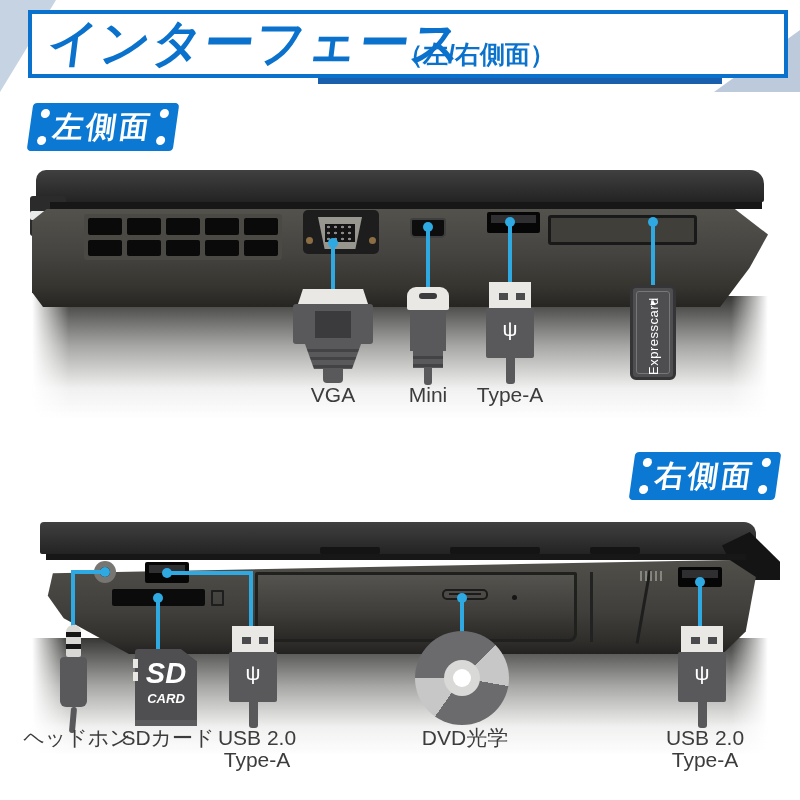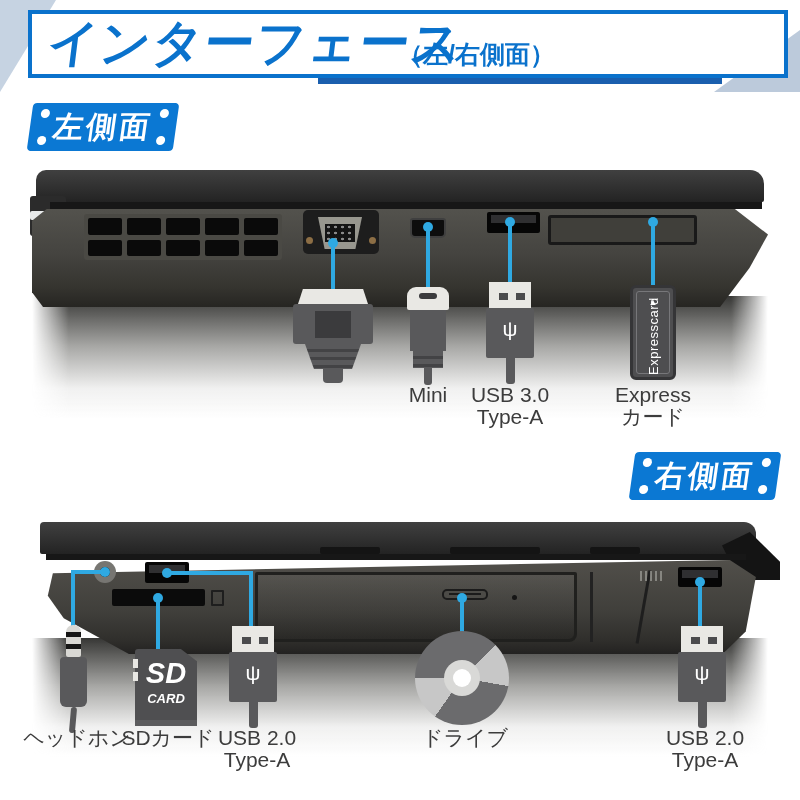--- a/index.html
+++ b/index.html
@@ -241,30 +241,29 @@
     <span class="usb-psi">ψ</span>
     <span class="gray usb-cable"></span>
   </div>
   <div class="icon exp-icon">
     <span class="exp-inner">
       <span class="exp-arrow">▲</span>
       <span class="exp-vtext">Expresscard</span>
     </span>
   </div>
 
+  <div class="plabel row-left" style="left:268px;">
+    <div>VGA</div>
+    <div></div>
+  </div>
   <div class="plabel row-left" style="left:363px;">
     <div>Mini</div>
   </div>
   <div class="plabel row-left" style="left:445px;">
-    <div>USB 3.0</div>
     <div>Type-A</div>
-  </div>
-  <div class="plabel row-left" style="left:588px;">
-    <div>Express</div>
-    <div>カード</div>
   </div>
 
   <div class="badge badge-right">
     <span class="dot d1"></span>
     <span class="dot d2"></span>
     <span class="dot d3"></span>
     <span class="dot d4"></span>
     <span class="badge-text">右側面</span>
   </div>
 
@@ -348,20 +347,20 @@
   </div>
   <div class="plabel row-right" style="left:103px;">
     <div>SDカード</div>
     <div></div>
   </div>
   <div class="plabel row-right" style="left:192px;">
     <div>USB 2.0</div>
     <div>Type-A</div>
   </div>
   <div class="plabel row-right" style="left:400px;">
-    <div>ドライブ</div>
+    <div>DVD光学</div>
   </div>
   <div class="plabel row-right" style="left:640px;">
     <div>USB 2.0</div>
     <div>Type-A</div>
   </div>
 
 </div>
 
 </body></html>

